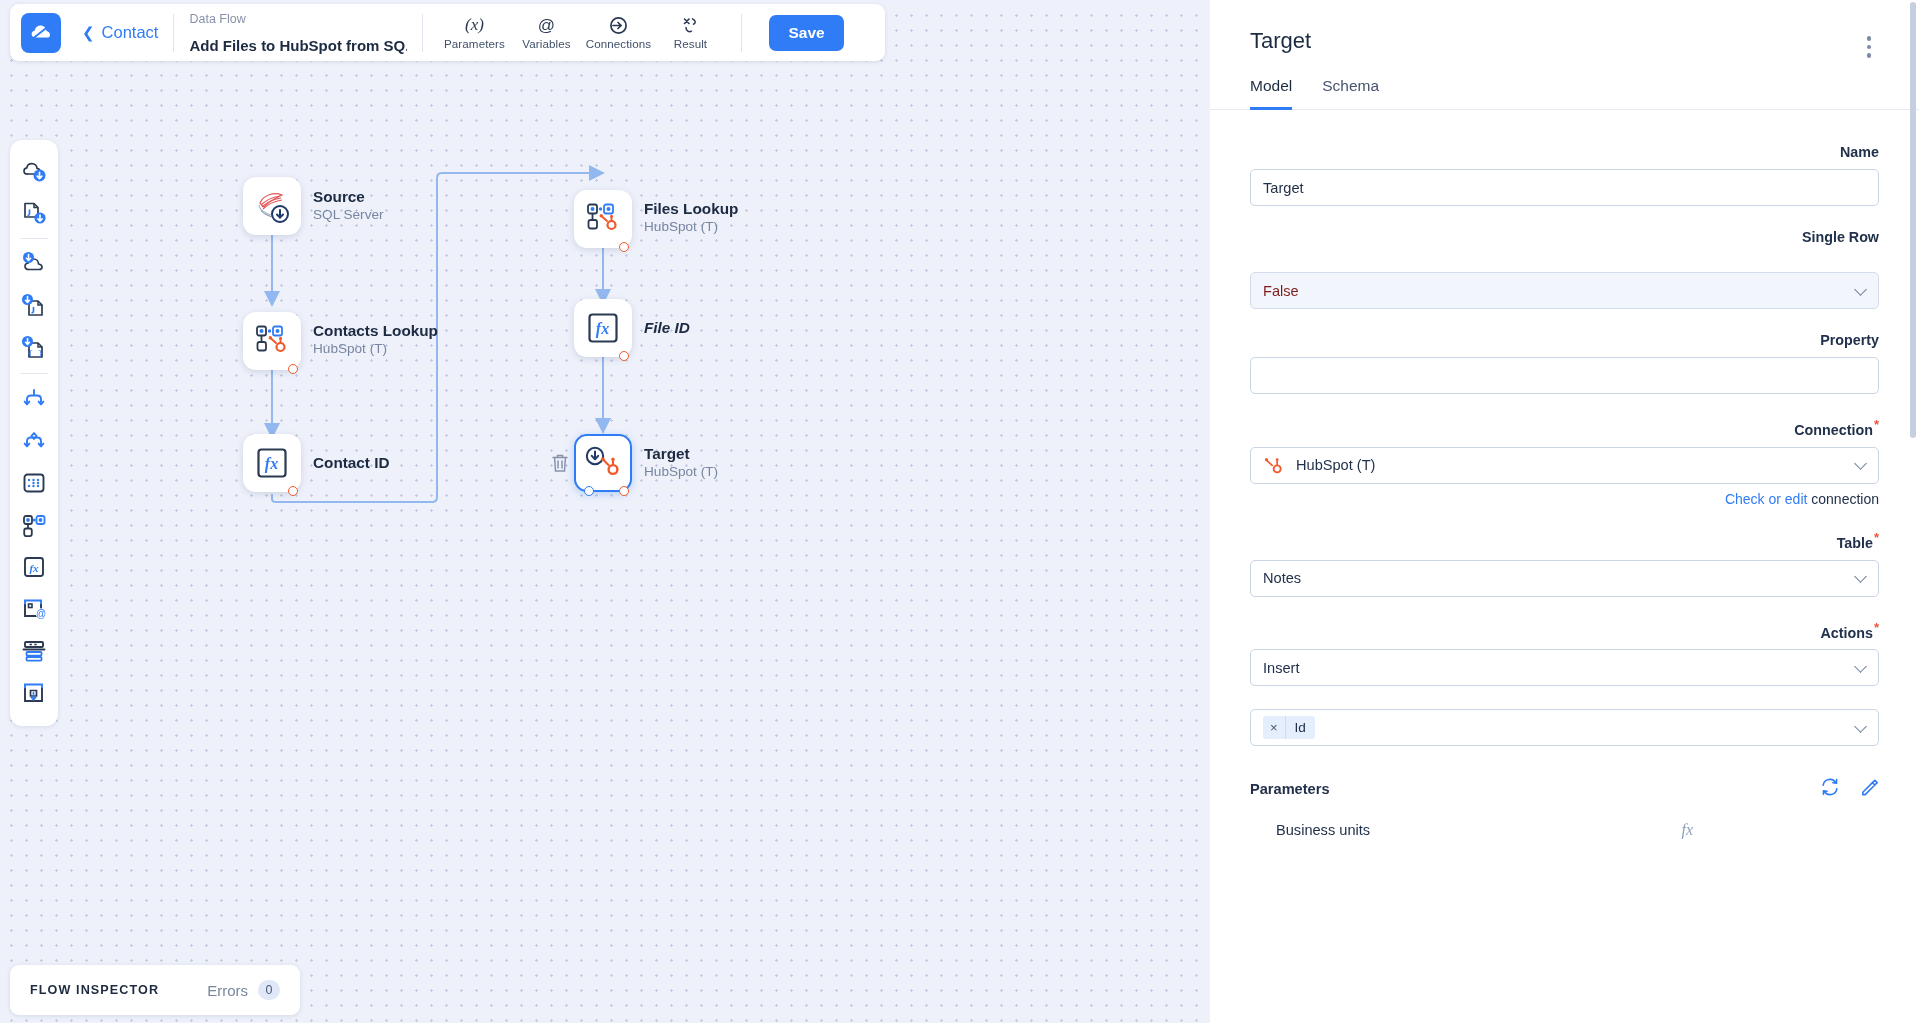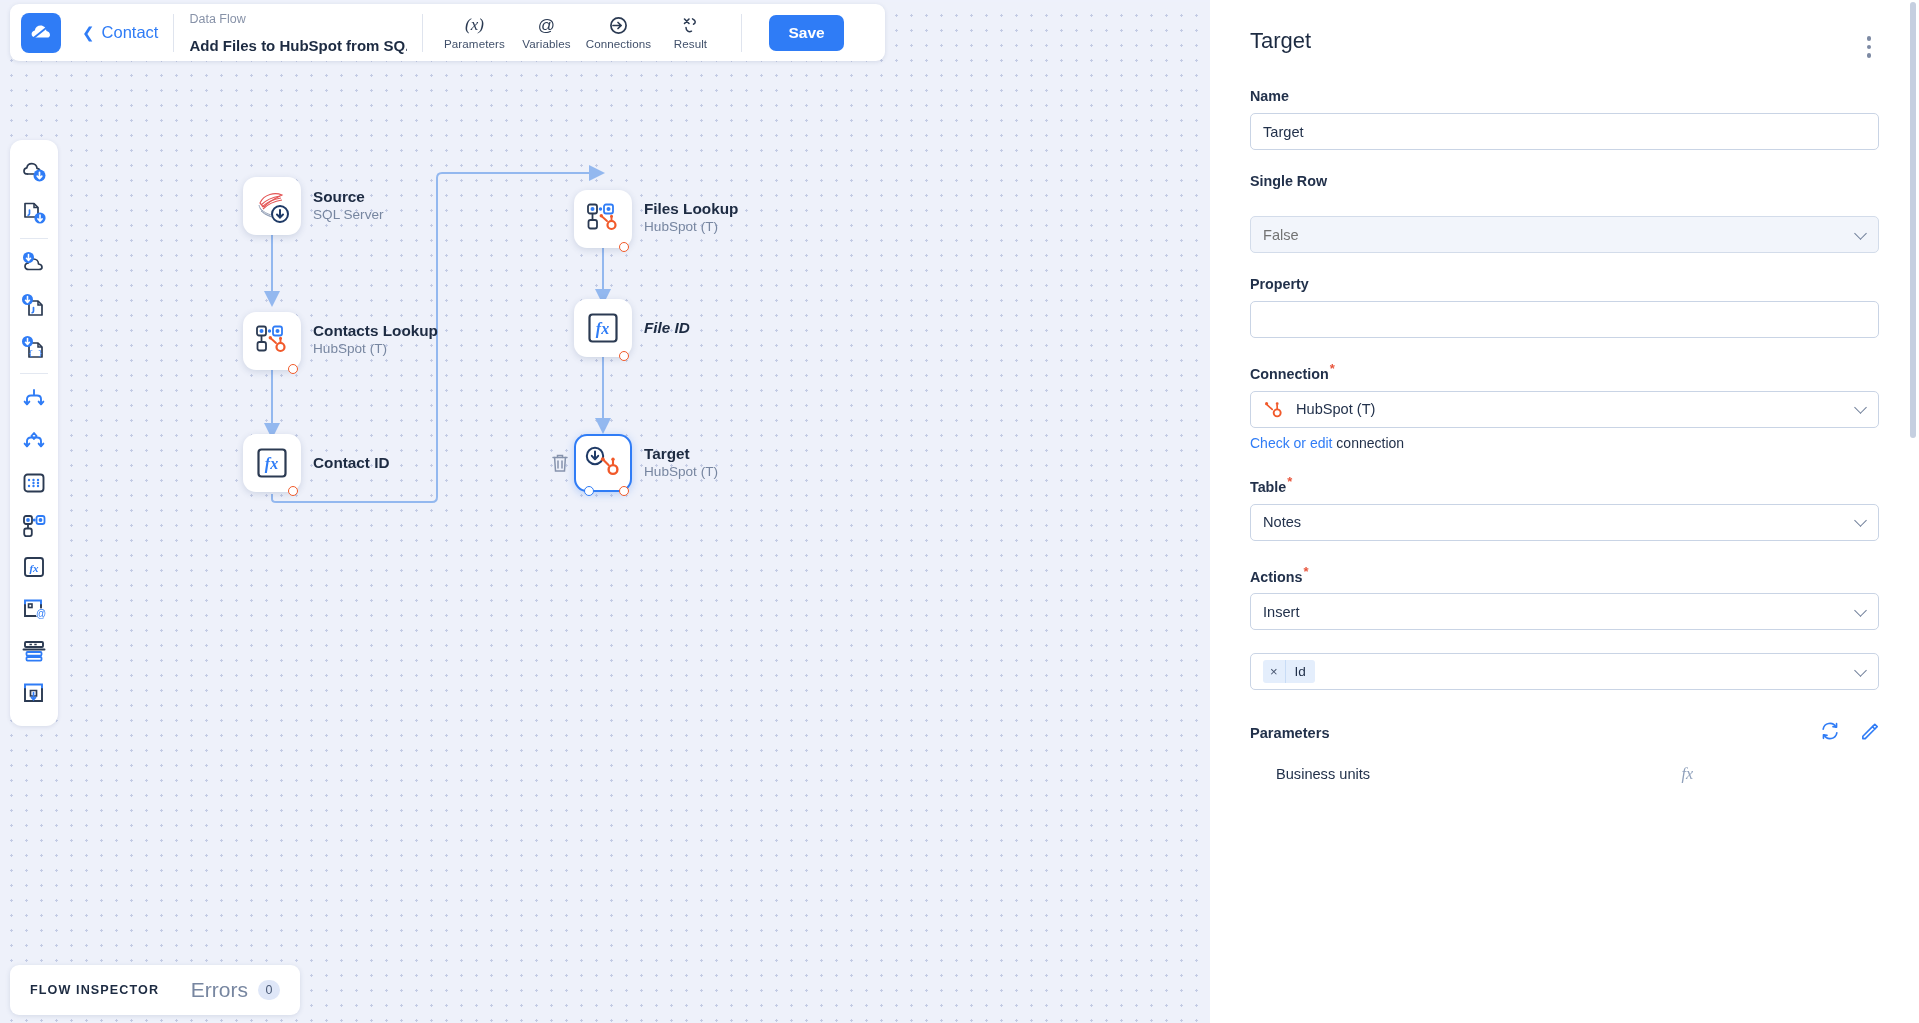--- a/index.html
+++ b/index.html
@@ -112,21 +112,21 @@
   .inspector {
     position: absolute; left: 10px; bottom: 8px;
     width: 290px; height: 50px;
     background: #fff; border-radius: 9px;
     box-shadow: 0 1px 5px rgba(40,60,110,.13);
     display: flex; align-items: center; justify-content: space-between;
     padding: 0 20px; z-index: 25;
   }
   .insp-title { font-size: 12.6px; font-weight: bold; letter-spacing: 1.1px; color: #1d2b42; }
   .insp-right { display: flex; align-items: center; gap: 10px; }
-  .insp-err { font-size: 21px; color: #7786a0; }
+  .insp-err { font-size: 15px; color: #7786a0; }
   .insp-badge {
     background: #dfe7f8; color: #4a5a77; border-radius: 10px;
     min-width: 22px; height: 20px; padding: 0 7px;
     font-size: 12.5px; display: flex; align-items: center; justify-content: center;
   }
 
   
   .panel {
     position: absolute; right: 0; top: 0;
     width: 709px; height: 1023px;
@@ -143,31 +143,31 @@
   .kebab i { width: 4.5px; height: 4.5px; border-radius: 50%; background: #7d8aa3; display: block; }
   .tabs-wrap { padding: 0 40px; margin-top: 22px; border-bottom: 1px solid #e6eaf2; }
   .tabs-inner { display: flex; gap: 30px; }
   .tab {
     font-size: 15.5px; color: #46546e; padding-bottom: 12px;
     cursor: pointer; border-bottom: 3px solid transparent;
     position: relative; top: 1px;
   }
   .tab.active { color: #1d2b42; border-bottom-color: #2f7cf6; }
 
-  .form { padding: 34px 40px 0 40px; }
+  .form { padding: 34px 40px 0 40px; text-align: right; }
   .field { margin-bottom: 23px; }
   .flabel { font-size: 14.3px; font-weight: bold; color: #22314b; margin-bottom: 9px; display: block; }
   .req { color: #e8553c; font-size: 13px; vertical-align: super; margin-left: 1px; }
   .ctl {
     height: 37px; border: 1px solid #c9d4e5; border-radius: 5px;
     background: #fff; display: flex; align-items: center;
     padding: 0 12px; font-size: 14.6px; color: #22314b;
     position: relative;
   }
-  .ctl.disabled { background: #f2f5fb; color: #737373; border-color: #d3dcea; margin-top: 27px; }
+  .ctl.disabled { background: #f2f5fb; color: #7f1d1d; border-color: #d3dcea; margin-top: 27px; }
   .caret {
     position: absolute; right: 13px; top: 50%;
     width: 9px; height: 9px; margin-top: -6px;
     border-right: 1.6px solid #6d7d98; border-bottom: 1.6px solid #6d7d98;
     transform: rotate(45deg);
   }
   .ctl .with-ico { display: flex; align-items: center; gap: 13px; }
   .hint { margin-top: 7px; font-size: 14px; color: #22314b; }
   .hint a { color: #2f7cf6; text-decoration: none; cursor: pointer; }
   .chip {
@@ -550,20 +550,26 @@
   <div class="panel">
     <div class="panel-head">
       <h1 class="panel-title">Target</h1>
       <div class="kebab">
         <i></i>
           <i></i>
           <i></i>
       </div>
     </div>
 
+    <div class="tabs-wrap">
+      <div class="tabs-inner">
+        <div class="tab active">Model</div>
+        <div class="tab">Schema</div>
+      </div>
+    </div>
 
     <div class="form">
 
       <div class="field">
         <label class="flabel">Name</label>
         <div class="ctl">
           <span>Target</span>
         </div>
       </div>
 

